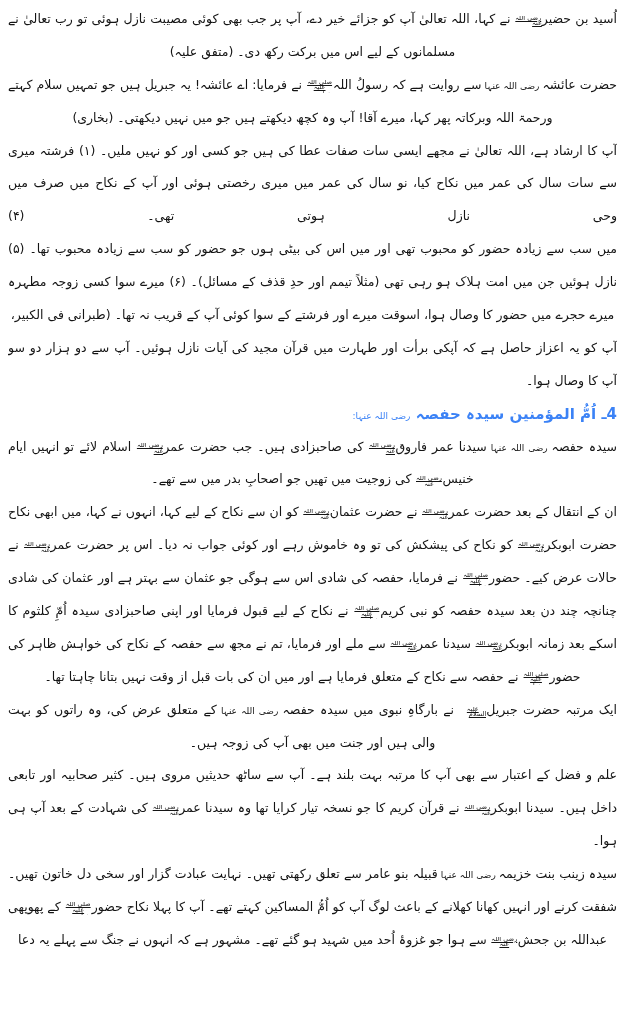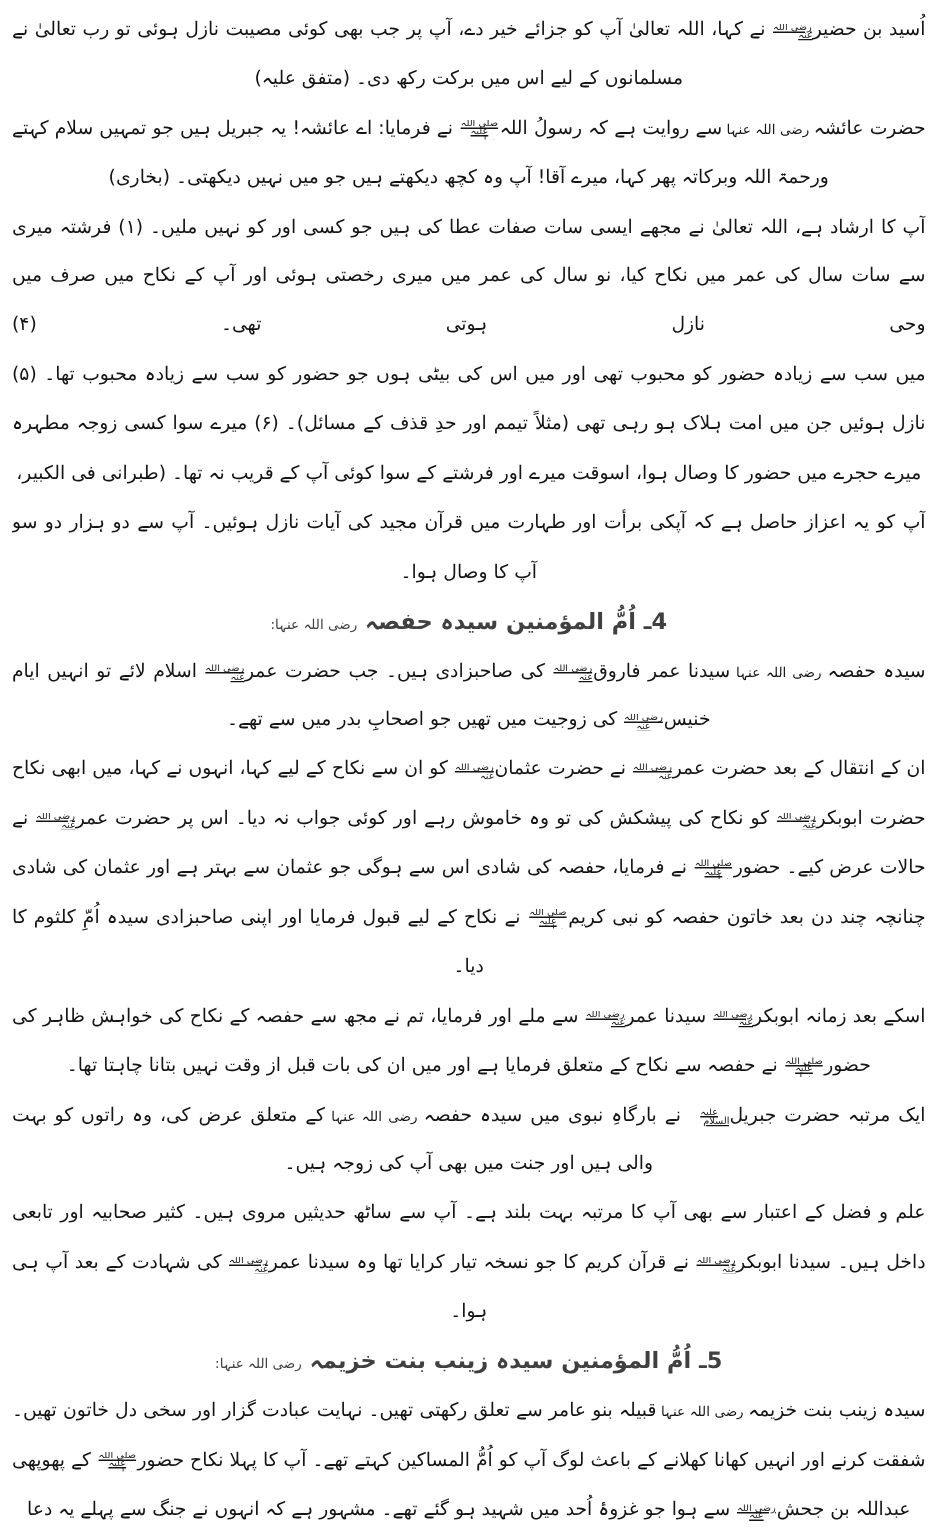--- a/index.html
+++ b/index.html
@@ -10,22 +10,22 @@
   }
   .text-column{width:100%;}
   .line{
     direction:rtl;unicode-bidi:embed;
     font-size:12.5px;color:#141414;
     height:32.9px;line-height:32.9px;overflow:hidden;
     white-space:normal;
   }
   .line.full{text-align:justify;text-align-last:justify;-moz-text-align-last:justify;}
   .line.center{text-align:center;}
-  .line.right{text-align:center;}
-  .line.heading{font-weight:bold;font-size:15px;color:#404040;}
+  .line.right{text-align:right;}
+  .line.heading{font-weight:bold;font-size:15px;color:#3b82f6;}
   .seg{font-size:inherit;}
   .seg.small{font-size:9px;font-weight:normal;}
   .seg.stamp{
     display:inline-block;width:27px;
     font-size:6.5px;line-height:5.6px;font-weight:normal;
     text-align:center;vertical-align:-4px;
     letter-spacing:0;overflow:hidden;max-height:13px;text-decoration:underline;
   }
 </style>
 </head>
@@ -44,27 +44,25 @@
       <div class="line full"><span class="seg">نازل ہوئیں جن میں امت ہلاک ہو رہی تھی (مثلاً تیمم اور حدِ قذف کے مسائل)۔ (۶) میرے سوا کسی زوجہ مطہرہ نے جبریل کو نہ دیکھا۔ (۷)</span></div>
       <div class="line center"><span class="seg">میرے حجرے میں حضور کا وصال ہوا، اسوقت میرے اور فرشتے کے سوا کوئی آپ کے قریب نہ تھا۔ (طبرانی فی الکبیر، مجمع الزوائد)</span></div>
       <div class="line full"><span class="seg">آپ کو یہ اعزاز حاصل ہے کہ آپکی برأت اور طہارت میں قرآن مجید کی آیات نازل ہوئیں۔ آپ سے دو ہزار دو سو حدیثیں مروی ہیں۔ ۵۸ھ میں</span></div>
       <div class="line right"><span class="seg">آپ کا وصال ہوا۔</span></div>
       <div class="line right heading"><span class="seg">4ـ اُمُّ المؤمنین سیدہ حفصہ </span><span class="seg small">رضی اللہ عنہا:</span></div>
       <div class="line full"><span class="seg">سیدہ حفصہ</span><span class="seg small"> رضی اللہ عنہا </span><span class="seg">سیدنا عمر فاروق</span><span class="seg stamp">رضی اللہ عنہ</span><span class="seg"> کی صاحبزادی ہیں۔ جب حضرت عمر</span><span class="seg stamp">رضی اللہ عنہ</span><span class="seg"> اسلام لائے تو انہیں ایام میں آپ بھی اسلام لائیں۔ پہلے حضرت</span></div>
       <div class="line center"><span class="seg">خنیس</span><span class="seg stamp">رضی اللہ عنہ</span><span class="seg"> کی زوجیت میں تھیں جو اصحابِ بدر میں سے تھے۔</span></div>
       <div class="line full"><span class="seg">ان کے انتقال کے بعد حضرت عمر</span><span class="seg stamp">رضی اللہ عنہ</span><span class="seg"> نے حضرت عثمان</span><span class="seg stamp">رضی اللہ عنہ</span><span class="seg"> کو ان سے نکاح کے لیے کہا، انہوں نے کہا، میں ابھی نکاح نہیں کرنا چاہتا۔ پھر آپ نے</span></div>
       <div class="line full"><span class="seg">حضرت ابوبکر</span><span class="seg stamp">رضی اللہ عنہ</span><span class="seg"> کو نکاح کی پیشکش کی تو وہ خاموش رہے اور کوئی جواب نہ دیا۔ اس پر حضرت عمر</span><span class="seg stamp">رضی اللہ عنہ</span><span class="seg"> نے حضور</span></div>
       <div class="line full"><span class="seg">حالات عرض کیے۔ حضور</span><span class="seg stamp">صلی اللہ علیہ وسلم</span><span class="seg"> نے فرمایا، حفصہ کی شادی اس سے ہوگی جو عثمان سے بہتر ہے اور عثمان کی شادی اس سے ہوگی جو حفصہ سے بہتر ہے۔</span></div>
-      <div class="line full"><span class="seg">چنانچہ چند دن بعد خاتون حفصہ کو نبی کریم</span><span class="seg stamp">صلی اللہ علیہ وسلم</span><span class="seg"> نے نکاح کے لیے قبول فرمایا اور اپنی صاحبزادی سیدہ اُمِّ کلثوم کا نکاح حضرت عثمان</span></div>
-      <div class="line right"><span class="seg">دیا۔</span></div>
+      <div class="line full"><span class="seg">چنانچہ چند دن بعد سیدہ حفصہ کو نبی کریم</span><span class="seg stamp">صلی اللہ علیہ وسلم</span><span class="seg"> نے نکاح کے لیے قبول فرمایا اور اپنی صاحبزادی سیدہ اُمِّ کلثوم کا نکاح حضرت عثمان</span></div>
       <div class="line full"><span class="seg">اسکے بعد زمانہ ابوبکر</span><span class="seg stamp">رضی اللہ عنہ</span><span class="seg"> سیدنا عمر</span><span class="seg stamp">رضی اللہ عنہ</span><span class="seg"> سے ملے اور فرمایا، تم نے مجھ سے حفصہ کے نکاح کی خواہش ظاہر کی تو میں اس لیے خاموش رہا کہ میں جانتا تھا</span></div>
       <div class="line center"><span class="seg">حضور</span><span class="seg stamp">صلی اللہ علیہ وسلم</span><span class="seg"> نے حفصہ سے نکاح کے متعلق فرمایا ہے اور میں ان کی بات قبل از وقت نہیں بتانا چاہتا تھا۔</span></div>
       <div class="line full"><span class="seg">ایک مرتبہ حضرت جبریل</span><span class="seg stamp">علیہ السلام</span><span class="seg"> نے بارگاہِ نبوی میں سیدہ حفصہ</span><span class="seg small"> رضی اللہ عنہا </span><span class="seg">کے متعلق عرض کی، وہ راتوں کو بہت عبادت کرنے والی اور روزے رکھنے</span></div>
       <div class="line center"><span class="seg">والی ہیں اور جنت میں بھی آپ کی زوجہ ہیں۔</span></div>
       <div class="line full"><span class="seg">علم و فضل کے اعتبار سے بھی آپ کا مرتبہ بہت بلند ہے۔ آپ سے ساٹھ حدیثیں مروی ہیں۔ کثیر صحابیہ اور تابعی خواتین آپ کے حلقۂ تلامذہ میں</span></div>
       <div class="line full"><span class="seg">داخل ہیں۔ سیدنا ابوبکر</span><span class="seg stamp">رضی اللہ عنہ</span><span class="seg"> نے قرآن کریم کا جو نسخہ تیار کرایا تھا وہ سیدنا عمر</span><span class="seg stamp">رضی اللہ عنہ</span><span class="seg"> کی شہادت کے بعد آپ ہی کی تحویل میں رہا۔ ۴۵ھ میں آپ کا وصال</span></div>
       <div class="line right"><span class="seg">ہوا۔</span></div>
-      <div class="line right heading"><span class="seg">5ـ اُمُّ المؤمنین سیدہ زینب بنت خزیمہ </span><span class="seg small">رضی اللہ عنہا:</span></div>
       <div class="line full"><span class="seg">سیدہ زینب بنت خزیمہ</span><span class="seg small"> رضی اللہ عنہا </span><span class="seg">قبیلہ بنو عامر سے تعلق رکھتی تھیں۔ نہایت عبادت گزار اور سخی دل خاتون تھیں۔ زمانہ جاہلیت میں مساکین پر بیحد</span></div>
       <div class="line full"><span class="seg">شفقت کرنے اور انہیں کھانا کھلانے کے باعث لوگ آپ کو اُمُّ المساکین کہتے تھے۔ آپ کا پہلا نکاح حضور</span><span class="seg stamp">صلی اللہ علیہ وسلم</span><span class="seg"> کے پھوپھی زاد بھائی حضرت</span></div>
       <div class="line center"><span class="seg">عبداللہ بن جحش</span><span class="seg stamp">رضی اللہ عنہ</span><span class="seg"> سے ہوا جو غزوۂ اُحد میں شہید ہو گئے تھے۔ مشہور ہے کہ انہوں نے جنگ سے پہلے یہ دعا مانگی،</span></div>
     </div>
 </div>
 
 </body></html>

